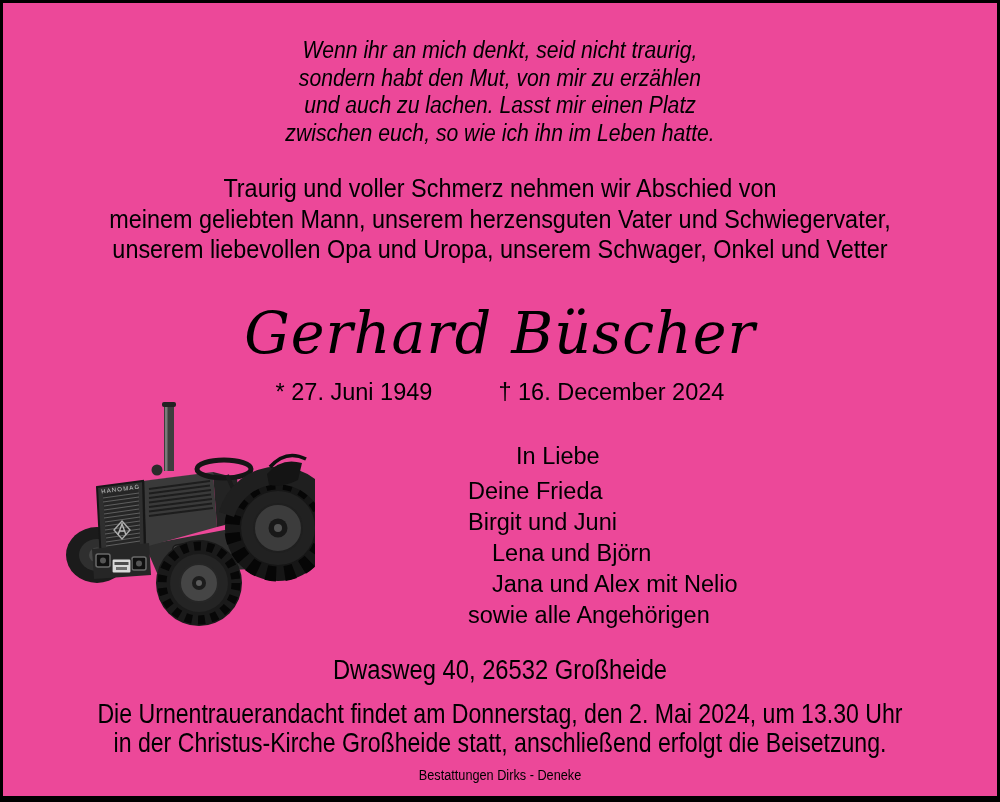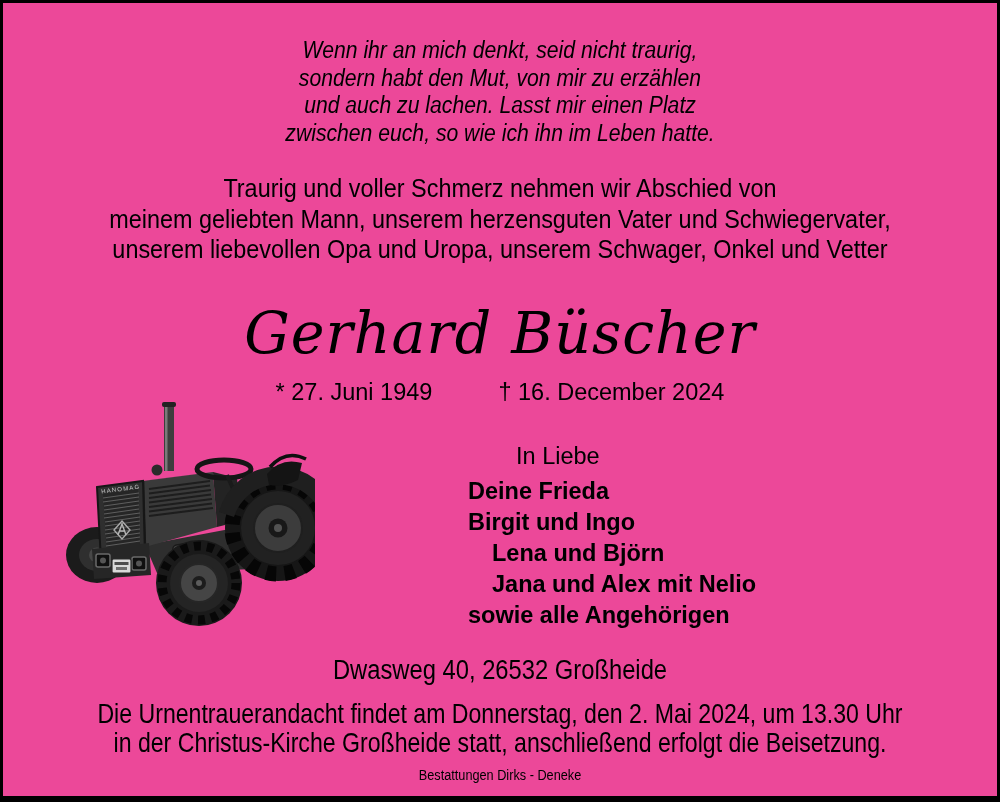--- a/index.html
+++ b/index.html
@@ -38,21 +38,21 @@
     font-size:23.5px;
     align-items:center;
   }
   .tractor { position:absolute; left:58px; top:394px; width:254px; height:244px; }
 
   .mourners {
     position:absolute; left:465px; top:438px;
     font-size:23.5px; line-height:31px; text-align:left;
   }
   .mourners .salutation { font-weight:normal; margin-bottom:4px;margin-left:48px; }
-  .mourners .mname { font-weight:bold; }
+  .mourners .mname { font-weight:normal; }
   .mourners .indent { padding-left:24px; }
 
   .address { top:652px; font-size:27px; transform:scaleX(0.88); }
   .service { top:696px; font-size:27.5px; line-height:29px; transform:scaleX(0.84); }
   .funeral-home { top:763px; font-size:15.5px; transform:scaleX(0.82); }
 </style>
 </head>
 <body>
 
 <div class="sheet">
@@ -177,21 +177,21 @@
       <circle cx="138" cy="186" r="19" fill="#454545"></circle>
       <circle cx="138" cy="186" r="19" fill="none" stroke="#262626" stroke-width="2"></circle>
       <circle cx="138" cy="186" r="7" fill="#1c1c1c"></circle>
       <circle cx="138" cy="186" r="3" fill="#5c5c5c"></circle>
     </g>
   </svg>
 
   <div class="mourners">
     <div class="salutation">In Liebe</div>
     <div class="mname">Deine Frieda</div>
-    <div class="mname">Birgit und Ingo</div>
+    <div class="mname">Birgit und Juni</div>
     <div class="mname indent">Lena und Björn</div>
     <div class="mname indent">Jana und Alex mit Nelio</div>
     <div class="mname">sowie alle Angehörigen</div>
   </div>
 
   <div class="abs address">Dwasweg 40, 26532 Großheide</div>
 
   <div class="abs service">
     <div>Die Urnentrauerandacht findet am Donnerstag, den 2. Mai 2024, um 13.30 Uhr</div>
     <div>in der Christus-Kirche Großheide statt, anschließend erfolgt die Beisetzung.</div>

